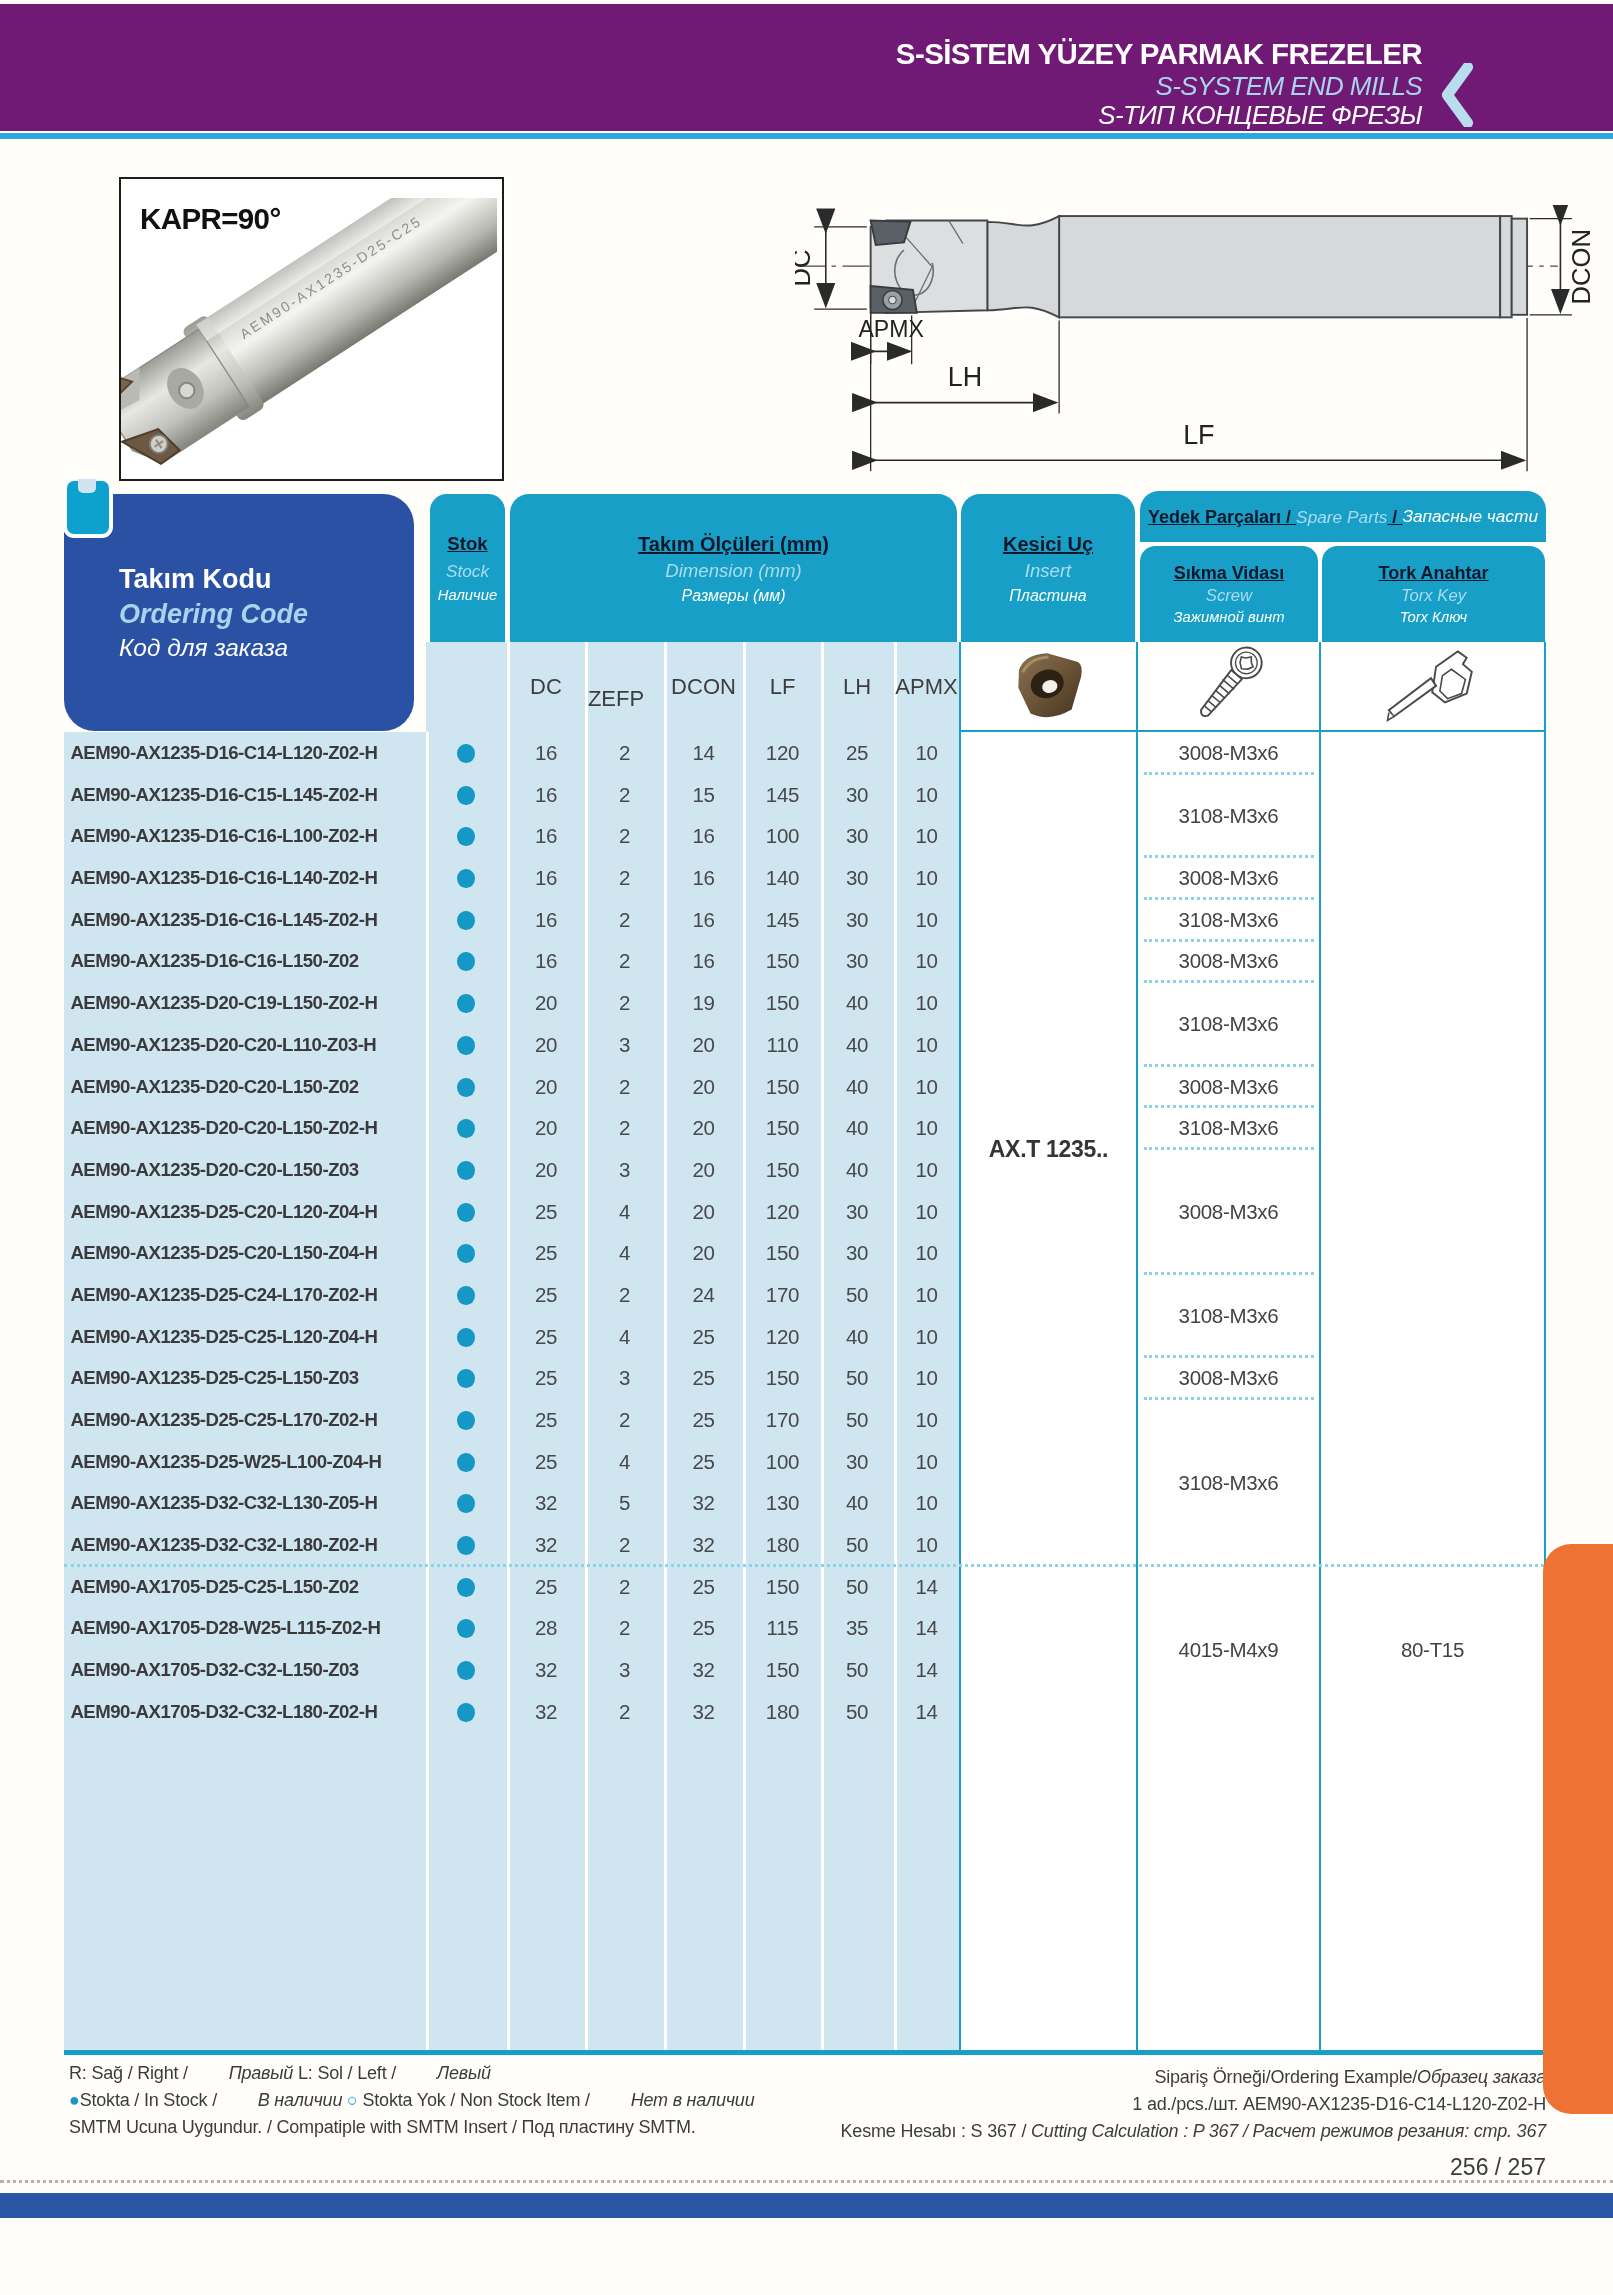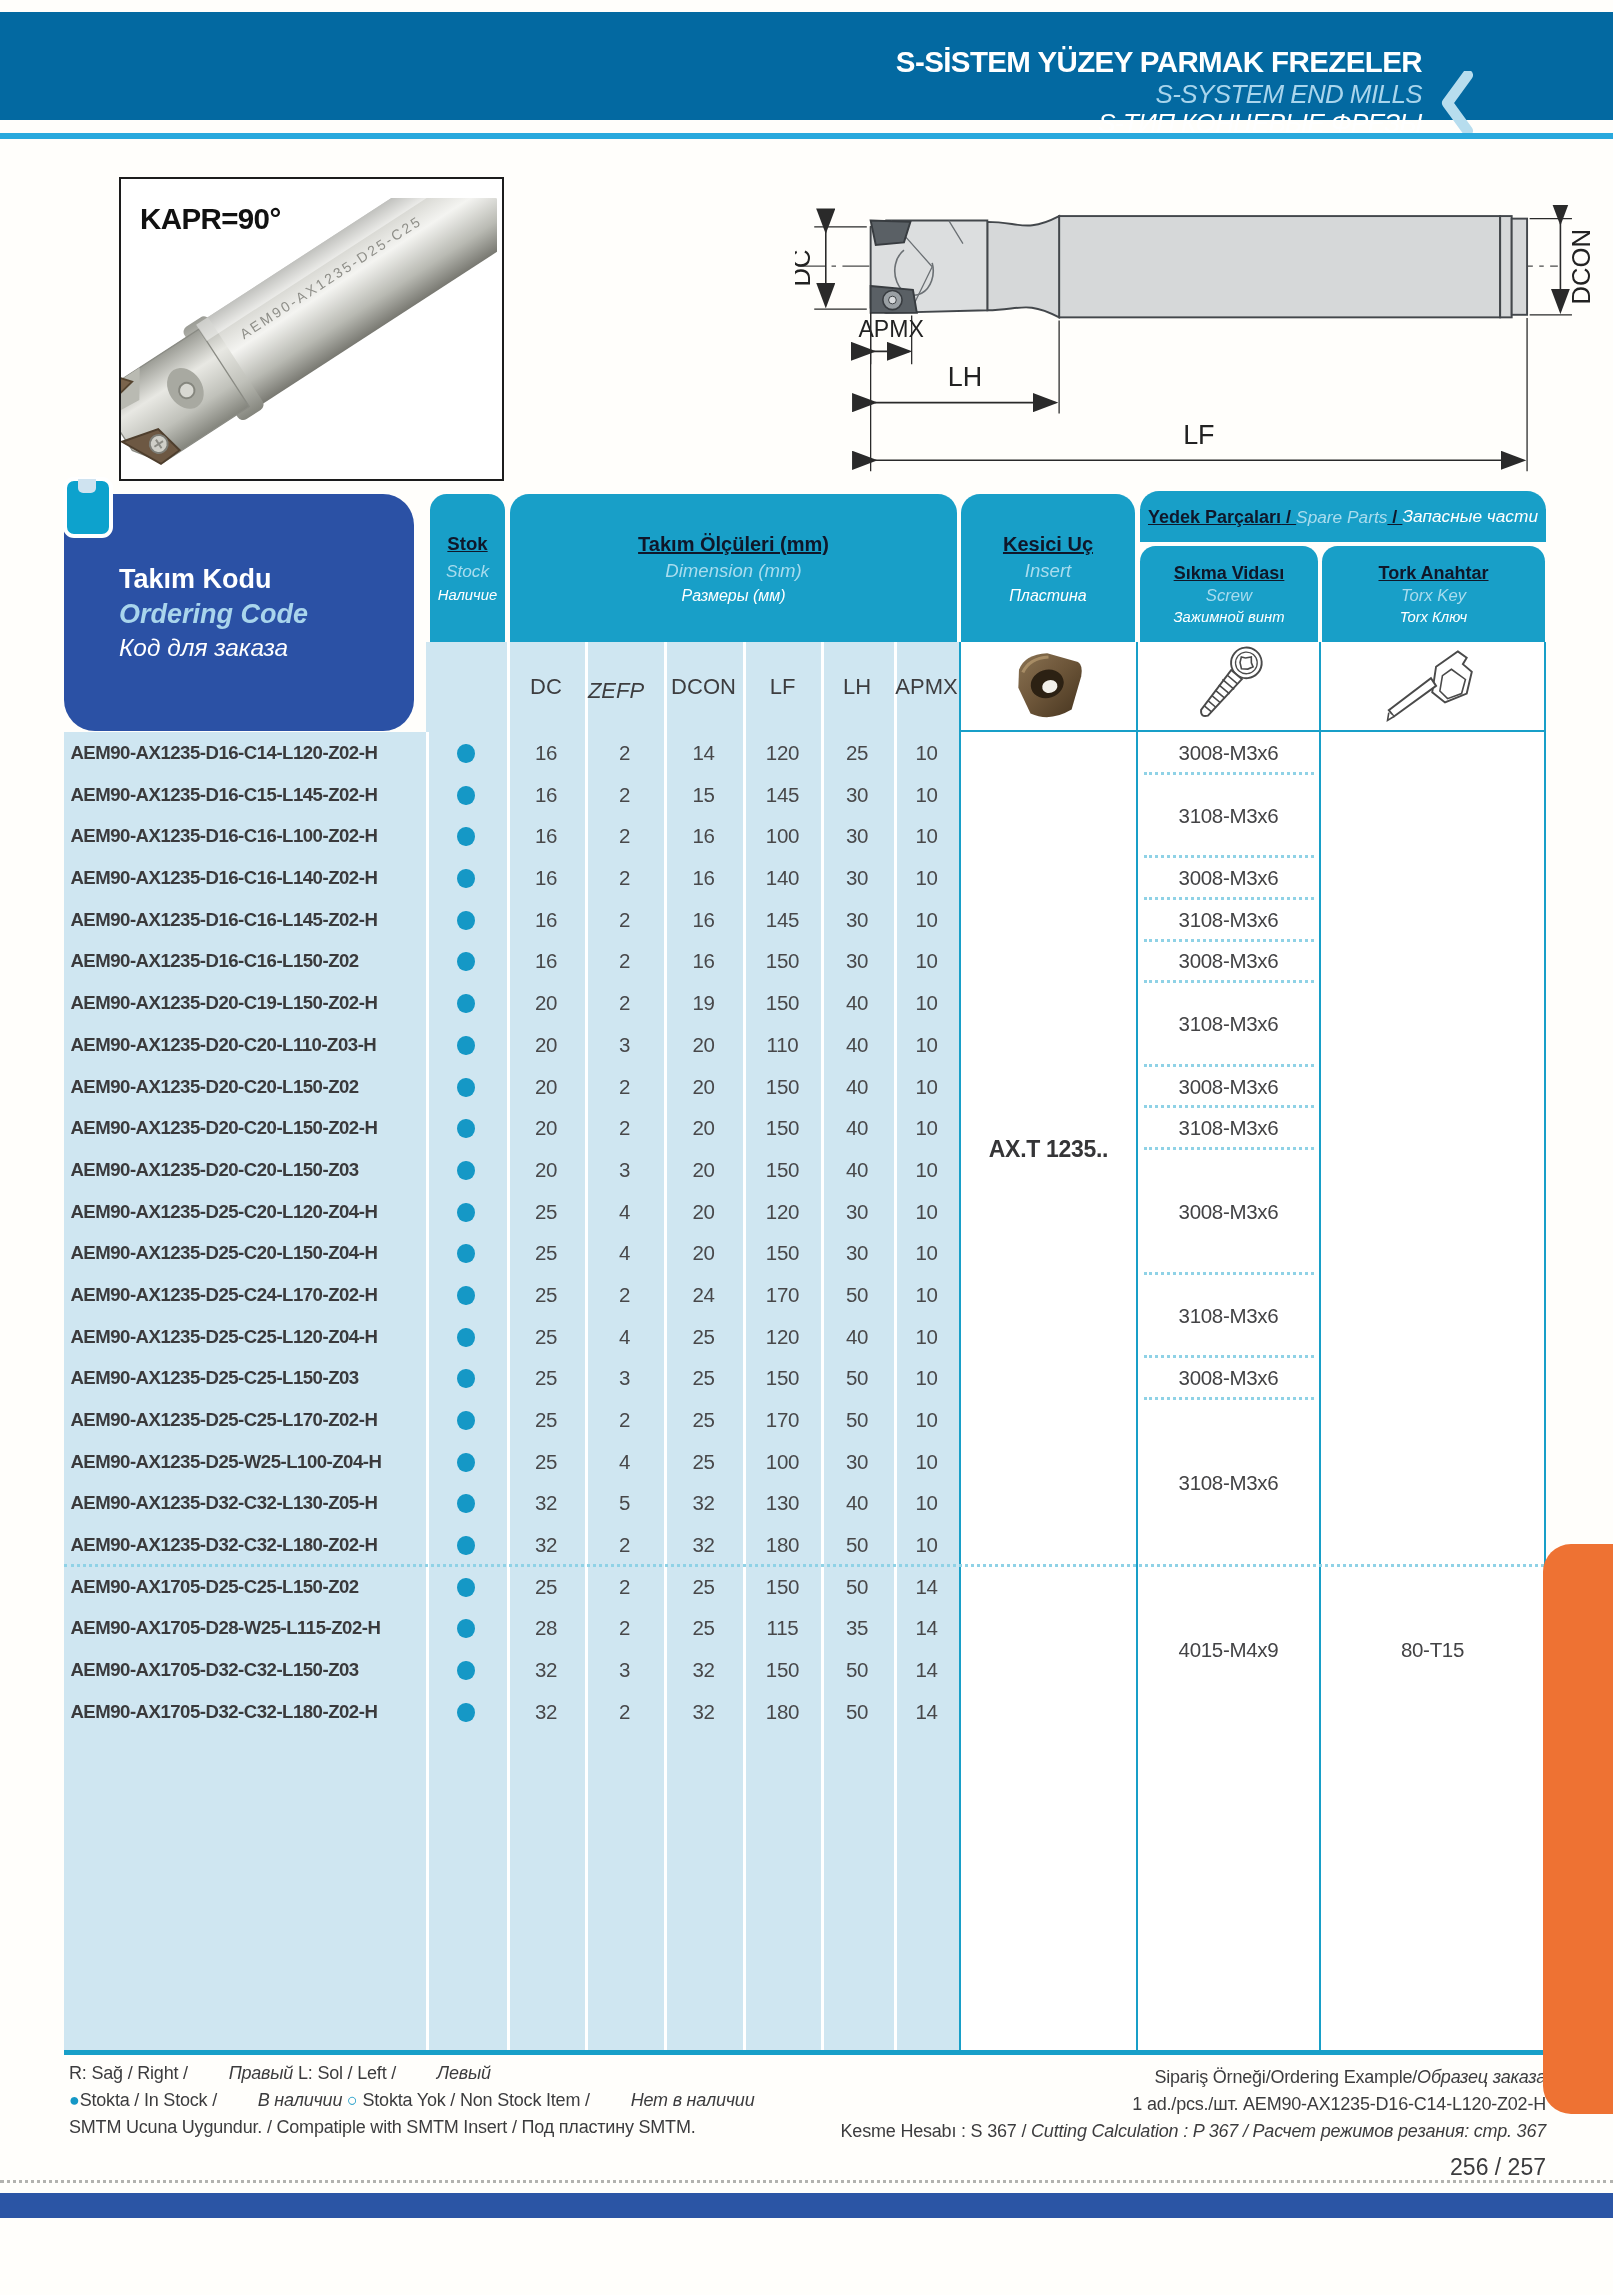--- a/index.html
+++ b/index.html
@@ -1,20 +1,20 @@
 <!DOCTYPE html>
 <html style="font-size:10.3px"><head>
 <meta charset="utf-8">
 <style>
   html,body{margin:0;padding:0;background:#ffffff;}
   #page{position:relative;width:1614px;height:2295px;background:#fffefb;overflow:hidden;
         font-family:"Liberation Sans",sans-serif;}
   .abs{position:absolute;}
   
-  #hdr{left:0;top:12px;width:1614px;height:108px;background:#0369a1;}
+  #hdr{left:0;top:4px;width:1614px;height:127px;background:#701a75;}
   .hline{position:absolute;right:192px;text-align:right;white-space:nowrap;letter-spacing:-0.6px;}
   .ht1{top:33px;font-size:29.5px;font-weight:bold;color:#ffffff;}
   .ht2{top:67px;font-size:26px;font-style:italic;color:#a9d5ec;}
   .ht3{top:96px;font-size:26px;font-style:italic;color:#ffffff;}
   #rule{left:0;top:133px;width:1614px;height:5.8px;background:#29a9dd;}
   
   #photo{left:119px;top:177px;width:381px;height:300px;background:#ffffff;border:2.6px solid #1c1c1c;}
   #kapr{left:19px;top:23px;font-size:29.5px;font-weight:bold;color:#111;letter-spacing:-0.6px;}
   
   #tbl{left:64px;top:491px;width:1482px;height:1563px;}
@@ -241,21 +241,21 @@
       <g stroke="#4a4a4a" fill="#ffffff">
         <path d="M128,10 l14,10 -6,10 14,12 -8,34 -34,14 -20,-16 6,-40 Z" stroke-width="3"></path>
         <path d="M118,38 l22,16 -6,22 -22,8 -12,-12 4,-24 Z" stroke-width="2.5"></path>
         <path d="M94,64 L28,112 l-8,-10 66,-50 Z" stroke-width="3"></path>
         <path d="M28,112 l-10,6 2,-12" stroke-width="2.5"></path>
       </g>
     </svg>
 
     <div id="subhead" class="abs" style="left:0;top:151px;width:1482px;height:90px">
         <div class="abs dimlabel" style="left: 443px; top: 0px; width: 78px; height: 90px;">DC</div>
-        <div class="abs dimlabel" style="left: 521px; top: 4px; width: 62px; height: 90px; font-style: italic;">ZEFP</div>
+        <div class="abs dimlabel" style="left: 521px; top: 12px; width: 62px; height: 90px;">ZEFP</div>
         <div class="abs dimlabel" style="left: 600px; top: 0px; width: 79px; height: 90px;">DCON</div>
         <div class="abs dimlabel" style="left: 679px; top: 0px; width: 79px; height: 90px;">LF</div>
         <div class="abs dimlabel" style="left: 757px; top: 0px; width: 72px; height: 90px;">LH</div>
         <div class="abs dimlabel" style="left: 830px; top: 0px; width: 65px; height: 90px;">APMX</div>
       </div>
     <div id="tbody" class="abs" style="left:0;top:241px;width:1482px;height:1319px">
         <div class="abs codecell" style="left: 6.4px; top: 0px; width: 350px; height: 42px;">AEM90-AX1235-D16-C14-L120-Z02-H</div>
         <div class="abs " style="left: 362px; top: 0px; width: 80px; height: 42px; display: flex; align-items: center; justify-content: center;">
           <div class="abs dot" style="position: static;"></div>
         </div>

